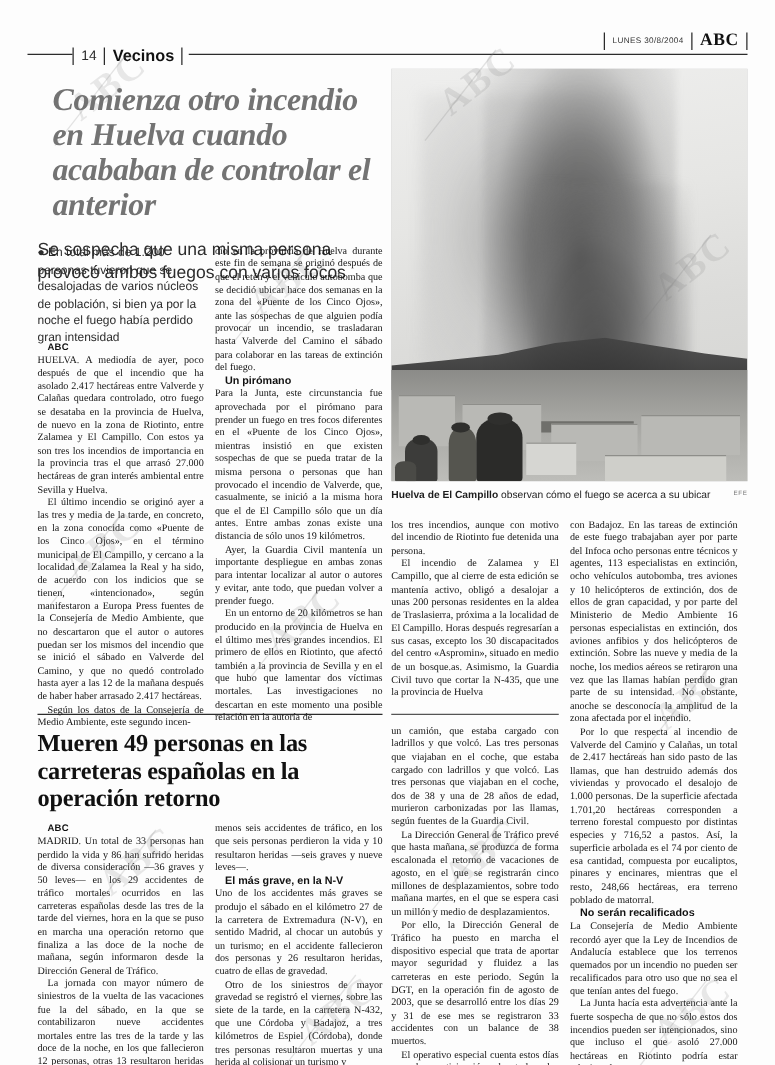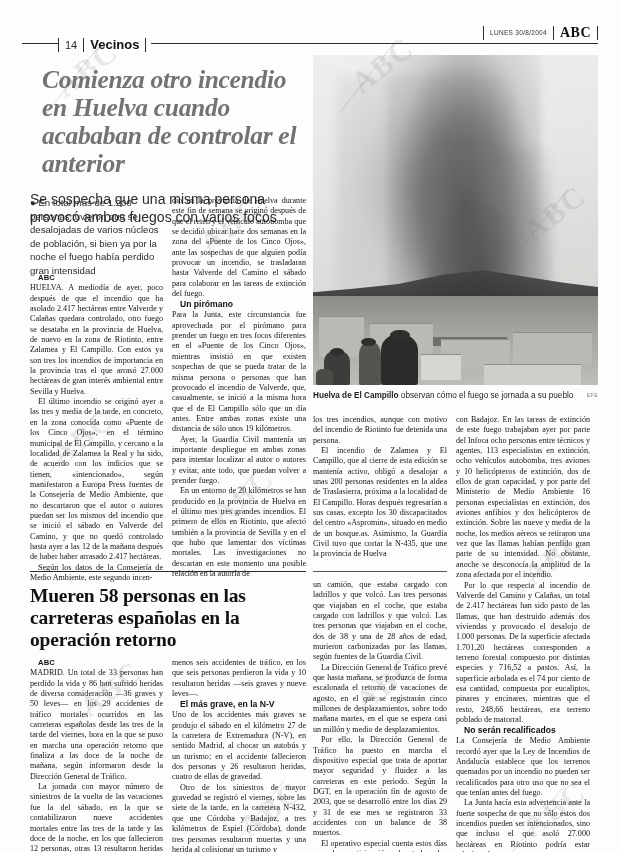--- a/index.html
+++ b/index.html
@@ -338,21 +338,21 @@
       <div class="person-head" style="left:6%;  bottom:33%; width:5%; height:9%;"></div>
       <div class="person" style="left:16%; width:8%;  height:48%; background:#55554f;"></div>
       <div class="person-head" style="left:17%; bottom:44%; width:5%; height:9%;"></div>
       <div class="person" style="left:24%; width:13%; height:56%; background:#2b2b29;"></div>
       <div class="person-head" style="left:27%; bottom:50%; width:7%; height:12%;"></div>
       <div class="person" style="left:1%;  width:6%;  height:18%; background:#4a4a46;"></div>
     </div>
   </div>
 
   <div class="photo-caption">
-    <b>Huelva de El Campillo</b><span> observan cómo el fuego se jornada a su pueblo</span>
+    <b>Huelva de El Campillo</b><span> observan cómo el fuego se acerca a su ubicar</span>
     <span class="photo-credit">EFE</span>
   </div>
 
   <div class="col" style="left:30px; top:273px; width:133px; height:290px;">
     <p class="byline">ABC</p>
     <p class="first">HUELVA. A mediodía de ayer, poco después de que el incendio que ha asolado 2.417 hectáreas entre Valverde y Calañas quedara controlado, otro fuego se desataba en la provincia de Huelva, de nuevo en la zona de Riotinto, entre Zalamea y El Campillo. Con estos ya son tres los incendios de importancia en la provincia tras el que arrasó 27.000 hectáreas de gran interés ambiental entre Sevilla y Huelva.</p>
     <p>El último incendio se originó ayer a las tres y media de la tarde, en concreto, en la zona conocida como «Puente de los Cinco Ojos», en el término municipal de El Campillo, y cercano a la localidad de Zalamea la Real y ha sido, de acuerdo con los indicios que se tienen, «intencionado», según manifestaron a Europa Press fuentes de la Consejería de Medio Ambiente, que no descartaron que el autor o autores puedan ser los mismos del incendio que se inició el sábado en Valverde del Camino, y que no quedó controlado hasta ayer a las 12 de la mañana después de haber haber arrasado 2.417 hectáreas.</p>
     <p>Según los datos de la Consejería de Medio Ambiente, este segundo incen-</p>
   </div>
 
@@ -374,21 +374,21 @@
     <p>Por lo que respecta al incendio de Valverde del Camino y Calañas, un total de 2.417 hectáreas han sido pasto de las llamas, que han destruido además dos viviendas y provocado el desalojo de 1.000 personas. De la superficie afectada 1.701,20 hectáreas corresponden a terreno forestal compuesto por distintas especies y 716,52 a pastos. Así, la superficie arbolada es el 74 por ciento de esa cantidad, compuesta por eucaliptos, pinares y encinares, mientras que el resto, 248,66 hectáreas, era terreno poblado de matorral.</p>
     <p class="subhead">No serán recalificados</p>
     <p class="first">La Consejería de Medio Ambiente recordó ayer que la Ley de Incendios de Andalucía establece que los terrenos quemados por un incendio no pueden ser recalificados para otro uso que no sea el que tenían antes del fuego.</p>
     <p>La Junta hacía esta advertencia ante la fuerte sospecha de que no sólo estos dos incendios pueden ser intencionados, sino que incluso el que asoló 27.000 hectáreas en Riotinto podría estar relacionado.</p>
   </div>
 
   <div class="rule" style="left:30px; top:571px; width:276px;"></div>
   <div class="rule rule-thin" style="left:313px; top:571px; width:134px;"></div>
 
   <div class="a2-head">
-    <h1 class="a2-title">Mueren 58 personas en las carreteras españolas en la operación retorno</h1>
+    <h1 class="a2-title">Mueren 49 personas en las carreteras españolas en la operación retorno</h1>
   </div>
 
   <div class="col" style="left:30px; top:658px; width:133px; height:180px;">
     <p class="byline">ABC</p>
     <p class="first">MADRID. Un total de 33 personas han perdido la vida y 86 han sufrido heridas de diversa consideración —36 graves y 50 leves— en los 29 accidentes de tráfico mortales ocurridos en las carreteras españolas desde las tres de la tarde del viernes, hora en la que se puso en marcha una operación retorno que finaliza a las doce de la noche de mañana, según informaron desde la Dirección General de Tráfico.</p>
     <p>La jornada con mayor número de siniestros de la vuelta de las vacaciones fue la del sábado, en la que se contabilizaron nueve accidentes mortales entre las tres de la tarde y las doce de la noche, en los que fallecieron 12 personas, otras 13 resultaron heridas de gravedad y 11 con lesiones leves.</p>
 
   </div>
 
   <div class="col" style="left:172px; top:658px; width:134px; height:180px;">

